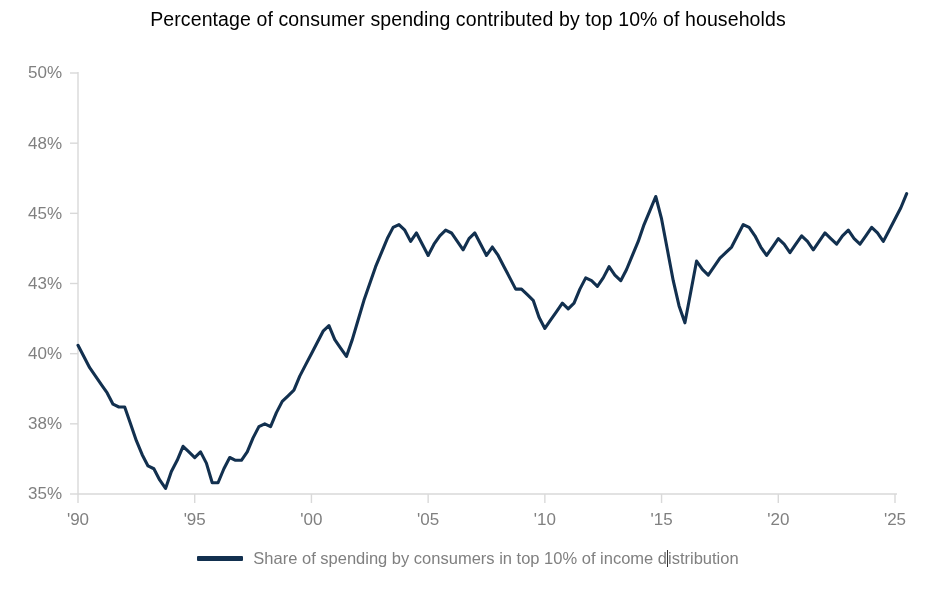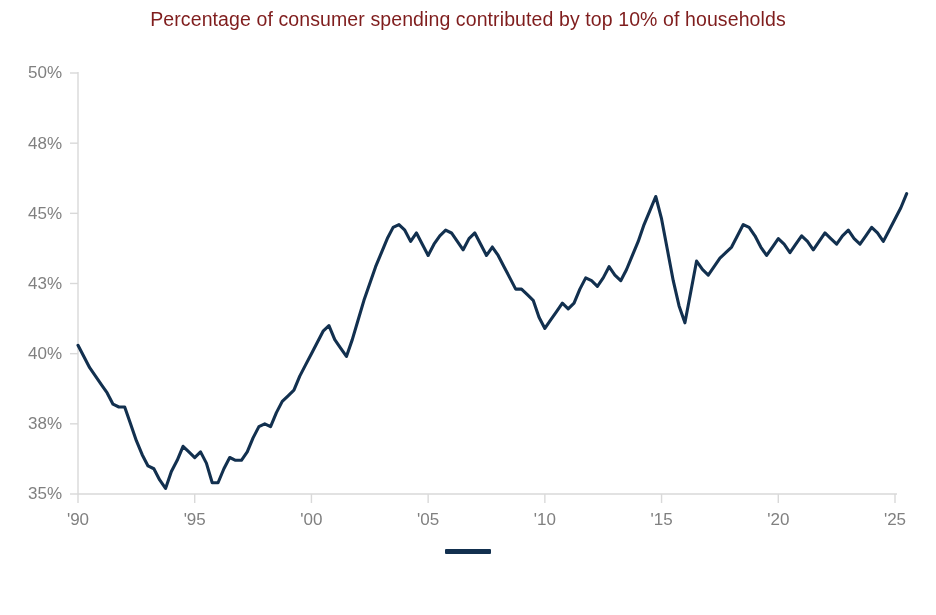--- a/index.html
+++ b/index.html
@@ -20,21 +20,21 @@
     width: 936px;
     height: 615px;
   }
   .chart-title {
     position: absolute;
     left: 0;
     top: 8px;
     width: 936px;
     text-align: center;
     font-size: 19.5px;
-    color: #7f1d1d;
+    color: #000000;
     font-family: "Liberation Sans", sans-serif;
     letter-spacing: 0.1px;
     white-space: nowrap;
   }
   svg.plot {
     position: absolute;
     left: 0;
     top: 0;
     width: 936px;
     height: 615px;
@@ -156,16 +156,17 @@
         <text x="778.2857142857142" y="525" class="xtick-label">'20</text>
         <text x="895" y="525" class="xtick-label">'25</text>
       </g>
     <g id="series-layer">
         <polyline points="78.00,345.25 83.84,356.47 89.67,367.70 95.51,376.12 101.34,384.54 107.18,392.96 113.01,404.19 118.85,406.99 124.69,406.99 130.52,423.83 136.36,440.67 142.19,454.71 148.03,465.93 153.86,468.74 159.70,479.97 165.54,488.39 171.37,471.55 177.21,460.32 183.04,446.29 188.88,451.90 194.71,457.51 200.55,451.90 206.39,463.13 212.22,482.77 218.06,482.77 223.89,468.74 229.73,457.51 235.56,460.32 241.40,460.32 247.24,451.90 253.07,437.87 258.91,426.64 264.74,423.83 270.58,426.64 276.41,412.61 282.25,401.38 288.09,395.77 293.92,390.15 299.76,376.12 305.59,364.89 311.43,353.67 317.26,342.44 323.10,331.21 328.94,325.60 334.77,339.63 340.61,348.05 346.44,356.47 352.28,339.63 358.11,319.99 363.95,300.34 369.79,283.50 375.62,266.66 381.46,252.63 387.29,238.59 393.13,227.37 398.96,224.56 404.80,230.17 410.64,241.40 416.47,232.98 422.31,244.21 428.14,255.43 433.98,244.21 439.81,235.79 445.65,230.17 451.49,232.98 457.32,241.40 463.16,249.82 468.99,238.59 474.83,232.98 480.66,244.21 486.50,255.43 492.34,247.01 498.17,255.43 504.01,266.66 509.84,277.89 515.68,289.11 521.51,289.11 527.35,294.73 533.19,300.34 539.02,317.18 544.86,328.41 550.69,319.99 556.53,311.57 562.36,303.15 568.20,308.76 574.04,303.15 579.87,289.11 585.71,277.89 591.54,280.69 597.38,286.31 603.21,277.89 609.05,266.66 614.89,275.08 620.72,280.69 626.56,269.47 632.39,255.43 638.23,241.40 644.06,224.56 649.90,210.53 655.74,196.49 661.57,218.95 667.41,249.82 673.24,280.69 679.08,305.95 684.91,322.79 690.75,291.92 696.59,261.05 702.42,269.47 708.26,275.08 714.09,266.66 719.93,258.24 725.76,252.63 731.60,247.01 737.44,235.79 743.27,224.56 749.11,227.37 754.94,235.79 760.78,247.01 766.61,255.43 772.45,247.01 778.29,238.59 784.12,244.21 789.96,252.63 795.79,244.21 801.63,235.79 807.46,241.40 813.30,249.82 819.14,241.40 824.97,232.98 830.81,238.59 836.64,244.21 842.48,235.79 848.31,230.17 854.15,238.59 859.99,244.21 865.82,235.79 871.66,227.37 877.49,232.98 883.33,241.40 889.16,230.17 895.00,218.95 900.84,207.72 906.67,193.69" stroke="#12304f" class="data-line"></polyline>
       </g>
   </svg>
 
   <div class="legend-row">
     <span class="legend-swatch"></span>
+    <span class="legend-text"><span>Share of spending by consumers in top 10% of income d</span><span class="text-caret"></span><span>istribution</span></span>
   </div>
 
 
 </div>
 
 </body></html>

